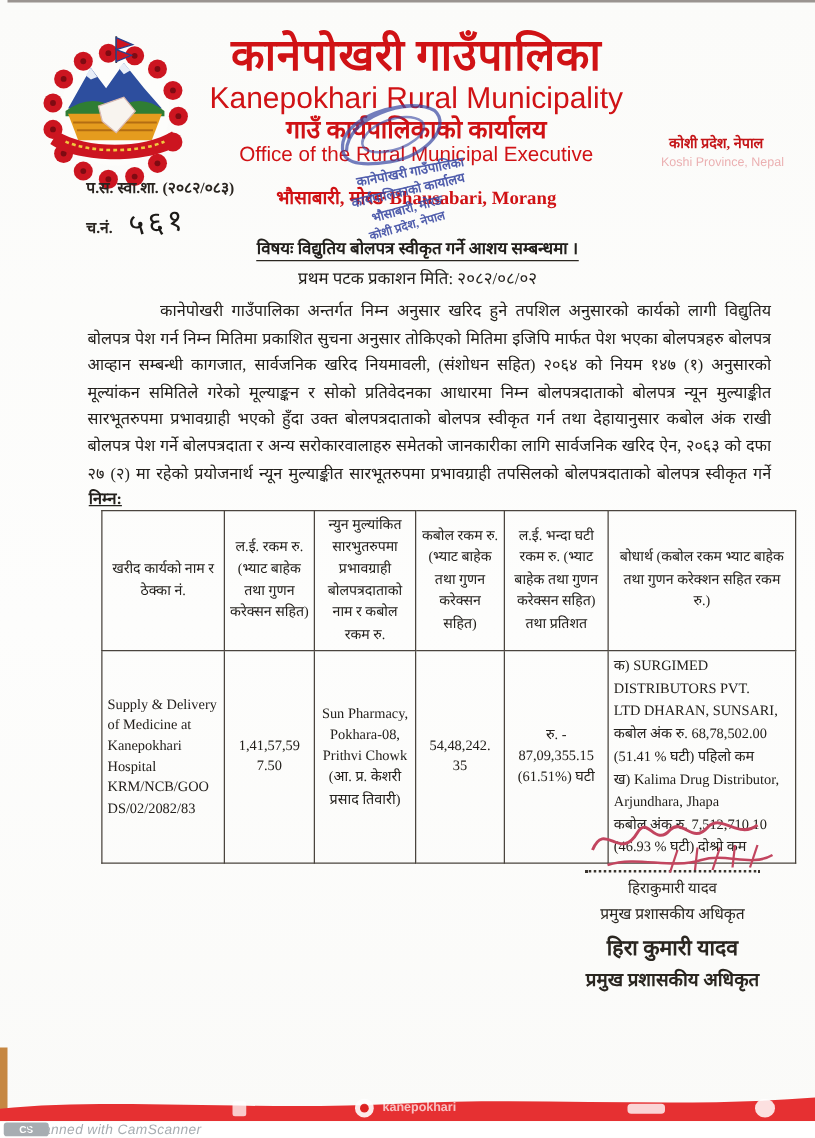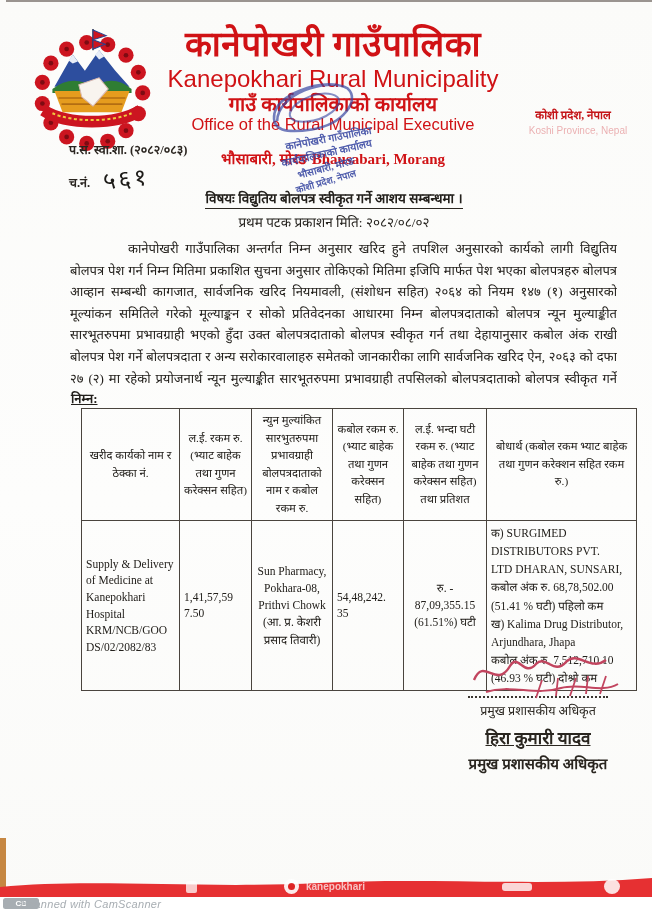--- a/index.html
+++ b/index.html
@@ -47,33 +47,33 @@
   .para{position:absolute;left:70px;top:238px;width:547px;height:152px;overflow:hidden;
     font-size:13px;line-height:21.6px;text-align:justify;text-indent:58px;}
   .nimna{position:absolute;left:71px;top:389px;font-size:13px;font-weight:bold;text-decoration:underline;}
 
   
   .tbl{position:absolute;left:81px;top:408px;border-collapse:collapse;table-layout:fixed;width:555px;}
   .tbl th,.tbl td{border:1.4px solid #4a443e;padding:3px 4px;vertical-align:middle;}
   .tbl th{font-size:11.3px;font-weight:normal;text-align:center;height:96px;line-height:1.55;}
   .tbl td{font-size:11.5px;height:152px;}
   .c-name{text-align:left;line-height:1.45;overflow-wrap:anywhere;}
-  .c-num{font-size:13px;line-height:1.35;}
+  .c-num{text-align:center;font-size:13px;line-height:1.35;}
   .c-bidder{text-align:center;font-size:12px;line-height:1.5;}
   .c-less{text-align:center;font-size:12.5px;line-height:1.5;}
   .c-cc{vertical-align:top;text-align:left;font-size:11px;line-height:1.58;padding-top:6px;}
   .preline{white-space:pre-line;}
 
   
   .sigblock{position:absolute;left:432px;top:656px;width:212px;text-align:center;color:#2a2620;}
   .sig-ink{position:absolute;left:34px;top:-6px;z-index:2;}
   .sig-dots{margin-top:38px;border-bottom:2.2px dotted #3a352f;width:140px;margin-left:auto;margin-right:auto;height:2px;}
   .sig-name-sm{font-size:12px;margin-top:3px;}
   .sig-title-sm{font-size:12.5px;margin-top:4px;}
-  .sig-name-bd{font-size:17px;font-weight:bold;margin-top:7px;text-decoration:underline;}
+  .sig-name-bd{font-size:17px;font-weight:bold;margin-top:7px;}
   .sig-title-bd{font-size:15px;font-weight:bold;margin-top:4px;}
 
   
   .band{position:absolute;left:0;bottom:13px;width:652px;height:26px;}
   .band svg{position:absolute;left:0;bottom:0;}
   .band-items{position:absolute;left:0;bottom:0;width:100%;height:20px;}
   .b-rect1{position:absolute;left:186px;bottom:4px;width:11px;height:12px;background:#fff;opacity:.75;border-radius:2px;}
   .b-circle1{position:absolute;left:284px;bottom:3px;width:15px;height:15px;border-radius:50%;background:#fff;opacity:.9;}
   .b-circle1 i{position:absolute;left:4px;top:4px;width:7px;height:7px;border-radius:50%;background:#d22;display:block;}
   .b-text{position:absolute;left:306px;bottom:5px;color:#fff;opacity:.7;font-size:10px;
@@ -233,20 +233,21 @@
   </tbody>
     </table>
 
   <div class="sigblock">
     <svg class="sig-ink" width="160" height="58" viewBox="0 0 160 58">
       <path d="M8,30 C18,6 30,40 44,16 C52,2 58,28 70,14 C80,4 88,26 100,12 C112,0 124,22 140,10" stroke="#c2455f" stroke-width="2.4" fill="none"></path>
       <path d="M20,42 C45,34 70,46 95,38 C115,32 135,44 152,34" stroke="#c2455f" stroke-width="2" fill="none"></path>
       <path d="M70,48 L76,30 M90,46 L92,28 M104,46 L110,28 M120,44 L122,26 M134,44 L140,26" stroke="#c2455f" stroke-width="1.8" fill="none"></path>
     </svg>
     <div class="sig-dots"></div>
+    <div class="sig-name-sm">हिराकुमारी यादव</div>
     <div class="sig-title-sm">प्रमुख प्रशासकीय अधिकृत</div>
     <div class="sig-name-bd">हिरा कुमारी यादव</div>
     <div class="sig-title-bd">प्रमुख प्रशासकीय अधिकृत</div>
   </div>
 
   <div class="band">
     <svg width="652" height="26" viewBox="0 0 652 26">
       <path d="M0,16 C90,7 200,18 320,12 C430,6 540,16 652,7 L652,26 L0,26 Z" fill="#e63032"></path>
     </svg>
     <div class="band-items">

